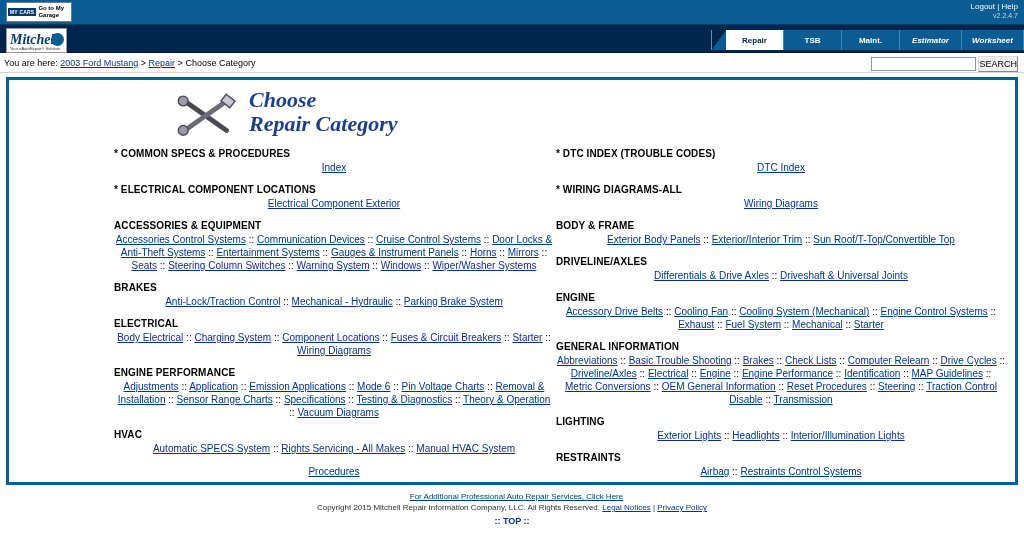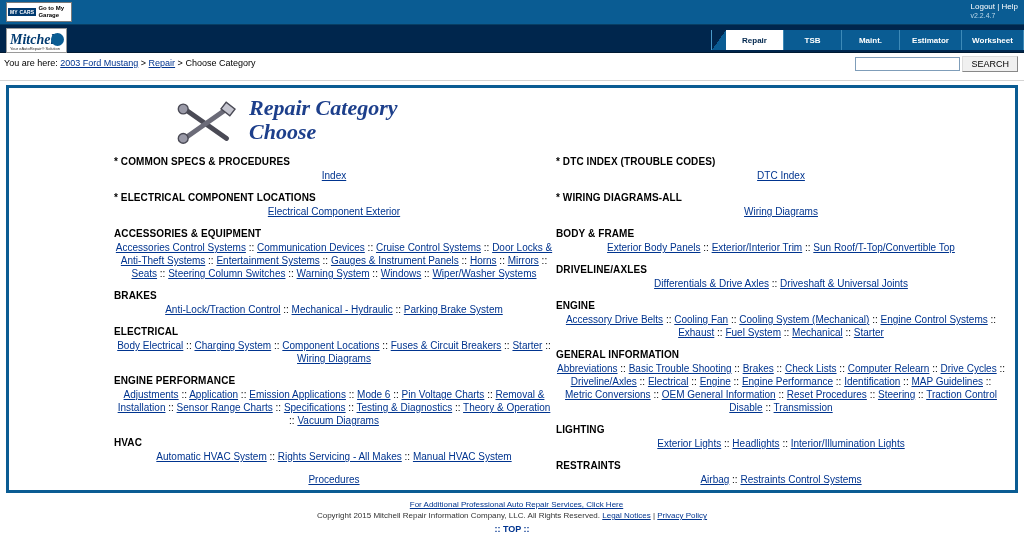--- a/index.html
+++ b/index.html
@@ -41,20 +41,21 @@
   }
   .mycars-text {
     font-size: 6px;
     line-height: 7px;
     color: #000;
     margin-left: 2px;
     font-weight: bold;
   }
   .topbar-right {
     position: absolute; right: 6px; top: 2px;
+    text-align: right;
     color: #ffffff;
     font-size: 8px;
     line-height: 9px;
   }
   .version { font-size: 7px; color: #bcd8ea; }
 
   
   .mitchbar {
     position: relative;
     height: 28px;
@@ -105,34 +106,34 @@
     width: 58px;
     color: #ffffff;
     font-size: 8px;
     font-weight: bold;
     display: flex;
     align-items: center;
     justify-content: center;
     border-right: 1px solid #3d8ab8;
     cursor: pointer;
   }
-  .navtab.wide { width: 62px; }
+  .navtab.wide { width: 62px; font-style: italic; }
   .navtab.active {
     background: #ffffff;
     color: #00264d;
   }
   .nav-slant {
     width: 14px;
     background: linear-gradient(to bottom right, #00264d 50%, #0a5c93 50%);
   }
 
   
   .crumbrow {
     position: relative;
-    height: 28px;
+    height: 20px;
     background: #ffffff;
     border-bottom: 1px solid #d4d4d4;
   }
   .crumb {
     position: absolute;
     left: 4px; top: 5px;
     font-size: 9px;
     color: #000;
   }
   .crumb a { color: #00348f; }
@@ -145,21 +146,21 @@
   .searchbox input {
     width: 105px;
     height: 14px;
     border: 1px solid #7f9db9;
     font-size: 9px;
     padding: 0 2px;
   }
   .searchbtn {
     margin-left: 2px;
     height: 16px;
-    padding: 0 8px;
+    padding: 0 0;
     font-size: 9px;
     background: #f0f0f0;
     border: 1px outset #dcdcdc;
     cursor: pointer;
   }
 
   
   .panel {
     position: relative;
     margin: 4px 6px 0 6px;
@@ -301,22 +302,22 @@
           <line x1="18" y1="12" x2="78" y2="54"></line>
         </g>
         <g stroke="#6b6b78" stroke-width="7" fill="none" stroke-linecap="round">
           <line x1="18" y1="54" x2="78" y2="12"></line>
         </g>
         <circle cx="16" cy="12" r="7" fill="#9a9aa8" stroke="#4a4a55" stroke-width="2"></circle>
         <circle cx="16" cy="54" r="7" fill="#9a9aa8" stroke="#4a4a55" stroke-width="2"></circle>
         <rect x="72" y="6" width="16" height="12" fill="#c6c6d0" stroke="#4a4a55" stroke-width="2" transform="rotate(38 80 12)"></rect>
       </svg>
       <div class="title-text">
+        <div>Choose</div>
         <div>Repair Category</div>
-        <div>Choose</div>
       </div>
     </div>
 
     <div class="cols">
       <div class="col col-left" id="col-left">
           <div class="sec">
             <div class="sec-head">* COMMON SPECS &amp; PROCEDURES</div>
             <div class="sec-links"><a href="#">Index</a></div>
           </div>
           <div class="sec">
@@ -334,21 +335,21 @@
           <div class="sec">
             <div class="sec-head">ELECTRICAL</div>
             <div class="sec-links"><a href="#">Body Electrical</a><span class="sep"> :: </span><a href="#">Charging System</a><span class="sep"> :: </span><a href="#">Component Locations</a><span class="sep"> :: </span><a href="#">Fuses &amp; Circuit Breakers</a><span class="sep"> :: </span><a href="#">Starter</a><span class="sep"> :: </span><a href="#">Wiring Diagrams</a></div>
           </div>
           <div class="sec">
             <div class="sec-head">ENGINE PERFORMANCE</div>
             <div class="sec-links"><a href="#">Adjustments</a><span class="sep"> :: </span><a href="#">Application</a><span class="sep"> :: </span><a href="#">Emission Applications</a><span class="sep"> :: </span><a href="#">Mode 6</a><span class="sep"> :: </span><a href="#">Pin Voltage Charts</a><span class="sep"> :: </span><a href="#">Removal &amp; Installation</a><span class="sep"> :: </span><a href="#">Sensor Range Charts</a><span class="sep"> :: </span><a href="#">Specifications</a><span class="sep"> :: </span><a href="#">Testing &amp; Diagnostics</a><span class="sep"> :: </span><a href="#">Theory &amp; Operation</a><span class="sep"> :: </span><a href="#">Vacuum Diagrams</a></div>
           </div>
           <div class="sec">
             <div class="sec-head">HVAC</div>
-            <div class="sec-links"><a href="#">Automatic HVAC System</a><span class="sep"> :: </span><a href="#">Rights Servicing - All Makes</a><span class="sep"> :: </span><a href="#">Manual HVAC System</a></div>
+            <div class="sec-links"><a href="#">Automatic SPECS System</a><span class="sep"> :: </span><a href="#">Rights Servicing - All Makes</a><span class="sep"> :: </span><a href="#">Manual HVAC System</a></div>
           </div>
           <div class="sec">
             <div class="sec-links"><a href="#">Procedures</a></div>
           </div>
         </div>
       <div class="col col-right" id="col-right">
           <div class="sec">
             <div class="sec-head">* DTC INDEX (TROUBLE CODES)</div>
             <div class="sec-links"><a href="#">DTC Index</a></div>
           </div>

